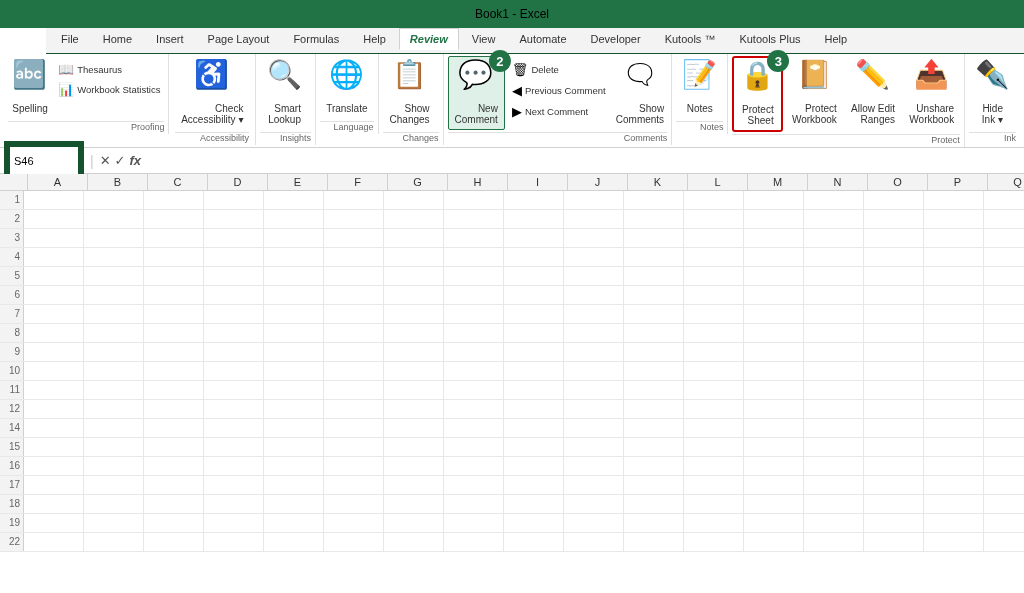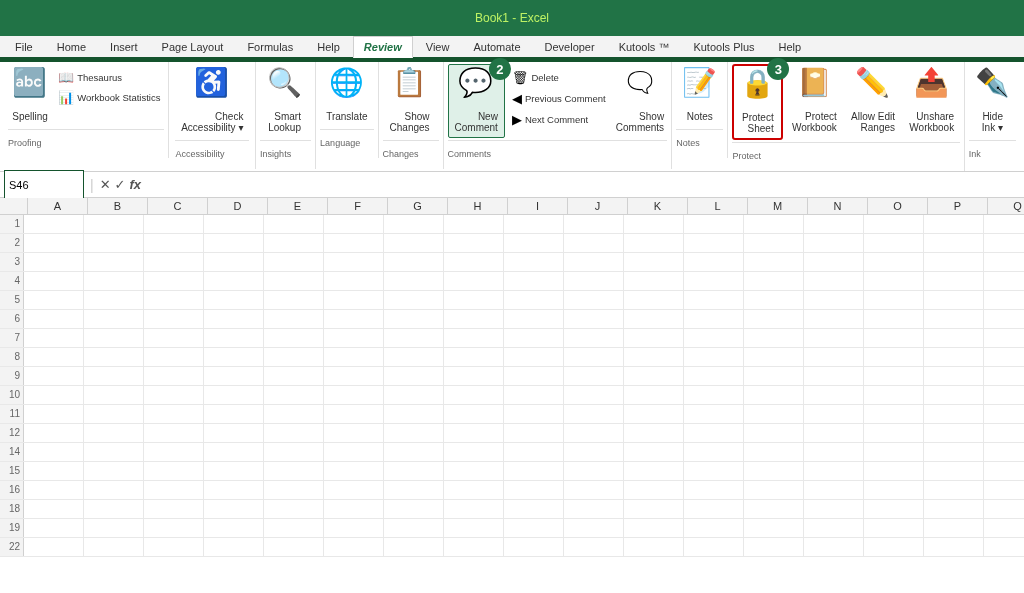--- a/index.html
+++ b/index.html
@@ -1,31 +1,31 @@
 <!DOCTYPE html>
 <html><head>
   <meta charset="utf-8">
   <style>
     * { box-sizing: border-box; margin: 0; padding: 0; }
     body { font-family: 'Segoe UI', Arial, sans-serif; font-size: 11px; background: #fff; overflow: hidden; width: 1024px; height: 593px; }
 
     
-    .title-bar { height: 36px; background: #217346; display: flex; align-items: center; justify-content: center; color: #bef264; font-size: 12px; }
+    .title-bar { height: 28px; background: #217346; display: flex; align-items: center; justify-content: center; color: #000000; font-size: 12px; }
 
     
-    .ribbon-tabs { display: flex; background: #f3f3f3; border-bottom: 5px solid #14532d; height: 26px; align-items: flex-start; padding-left: 4px; }
+    .ribbon-tabs { display: flex; background: #f3f3f3; border-bottom: 1px solid #14532d; height: 26px; align-items: flex-start; padding-left: 4px; margin-left: 46px; }
     .ribbon-tab { padding: 4px 10px; font-size: 11px; cursor: pointer; color: #333; border: 1px solid transparent; border-bottom: none; margin-right: 2px; background: transparent; }
     .ribbon-tab.active { background: #fff; border-color: #d0d0d0; border-bottom: 1px solid #fff; color: #217346; font-weight: 600; margin-bottom: -1px; z-index: 1; font-style: italic; }
 
     
     .ribbon { display: flex; background: #fff; border-bottom: 1px solid #d0d0d0; padding: 2px 4px; min-height: 86px; align-items: stretch; }
 
     
     .formula-bar { display: flex; align-items: center; border-bottom: 1px solid #d0d0d0; padding: 2px 4px; height: 26px; gap: 4px; }
-    .name-box { width: 80px; border: 1px solid #14532d; padding: 14px 4px; font-size: 11px; height: 27px; }
+    .name-box { width: 80px; border: 6px solid #14532d; padding: 14px 4px; font-size: 11px; height: 27px; }
     .formula-bar-sep { color: #ccc; font-size: 14px; margin: 0 2px; }
     .formula-icons { display: flex; gap: 4px; color: #555; font-size: 13px; }
     .formula-input { flex: 1; border: none; outline: none; font-size: 11px; height: 20px; padding: 0 4px; }
     .col-header { width: 60px; min-width: 60px; text-align: center; font-size: 11px; color: #333; border-right: 1px solid #d0d0d0; padding: 2px 0; cursor: default; }
     .grid-row { display: flex; border-bottom: 1px solid #e8e8e8; }
     .row-num { width: 24px; min-width: 24px; text-align: right; padding-right: 3px; font-size: 10px; color: #666; border-right: 1px solid #d0d0d0; background: #f3f3f3; line-height: 18px; }
     .grid-cell { width: 60px; min-width: 60px; height: 18px; border-right: 1px solid #e8e8e8; font-size: 11px; }
 
     .big-btn { display: flex; flex-direction: column; align-items: center; padding: 4px 6px; min-width: 44px; cursor: pointer; border: 1px solid transparent; border-radius: 2px; }
     .big-btn .big-icon { font-size: 28px; line-height: 1; }
@@ -33,21 +33,21 @@
     .big-btn.active-highlight { background: #dff0e8; border: 1px solid #217346; }
     .big-btn.red-border-btn { border: 2px solid #c00 !important; border-radius: 3px; }
 
     .small-btn-col { display: flex; flex-direction: column; gap: 1px; }
     .small-btn { display: flex; align-items: center; gap: 3px; padding: 1px 3px; cursor: pointer; border: 1px solid transparent; border-radius: 2px; white-space: nowrap; }
     .small-btn .s-icon { font-size: 13px; }
     .small-btn .s-label { font-size: 9.5px; color: #333; }
 
     .grp-container { display: flex; flex-direction: column; height: 100%; }
     .grp-body { display: flex; flex: 1; align-items: flex-start; }
-    .grp-footer { font-size: 9px; color: #666; text-align: left; padding: 8px 0; border-top: 1px solid #e0e0e0; margin-top: 2px; }
+    .grp-footer { font-size: 9px; color: #666; text-align: right; padding: 0 0; border-top: 1px solid #e0e0e0; margin-top: 2px; }
   </style>
 </head>
 <body>
 
 <div class="title-bar">
   <span>Book1 - Excel</span>
 </div>
 
 <div class="ribbon-tabs">
 <div class="ribbon-tab">File</div>
@@ -536,20 +536,40 @@
           <div class="grid-cell"></div>
           <div class="grid-cell"></div>
           <div class="grid-cell"></div>
           <div class="grid-cell"></div>
           <div class="grid-cell"></div>
           <div class="grid-cell"></div>
           <div class="grid-cell"></div>
           <div class="grid-cell"></div>
         </div>
         <div class="grid-row">
+          <div class="row-num">17</div>
+          <div class="grid-cell"></div>
+          <div class="grid-cell"></div>
+          <div class="grid-cell"></div>
+          <div class="grid-cell"></div>
+          <div class="grid-cell"></div>
+          <div class="grid-cell"></div>
+          <div class="grid-cell"></div>
+          <div class="grid-cell"></div>
+          <div class="grid-cell"></div>
+          <div class="grid-cell"></div>
+          <div class="grid-cell"></div>
+          <div class="grid-cell"></div>
+          <div class="grid-cell"></div>
+          <div class="grid-cell"></div>
+          <div class="grid-cell"></div>
+          <div class="grid-cell"></div>
+          <div class="grid-cell"></div>
+        </div>
+        <div class="grid-row">
           <div class="row-num">18</div>
           <div class="grid-cell"></div>
           <div class="grid-cell"></div>
           <div class="grid-cell"></div>
           <div class="grid-cell"></div>
           <div class="grid-cell"></div>
           <div class="grid-cell"></div>
           <div class="grid-cell"></div>
           <div class="grid-cell"></div>
           <div class="grid-cell"></div>

